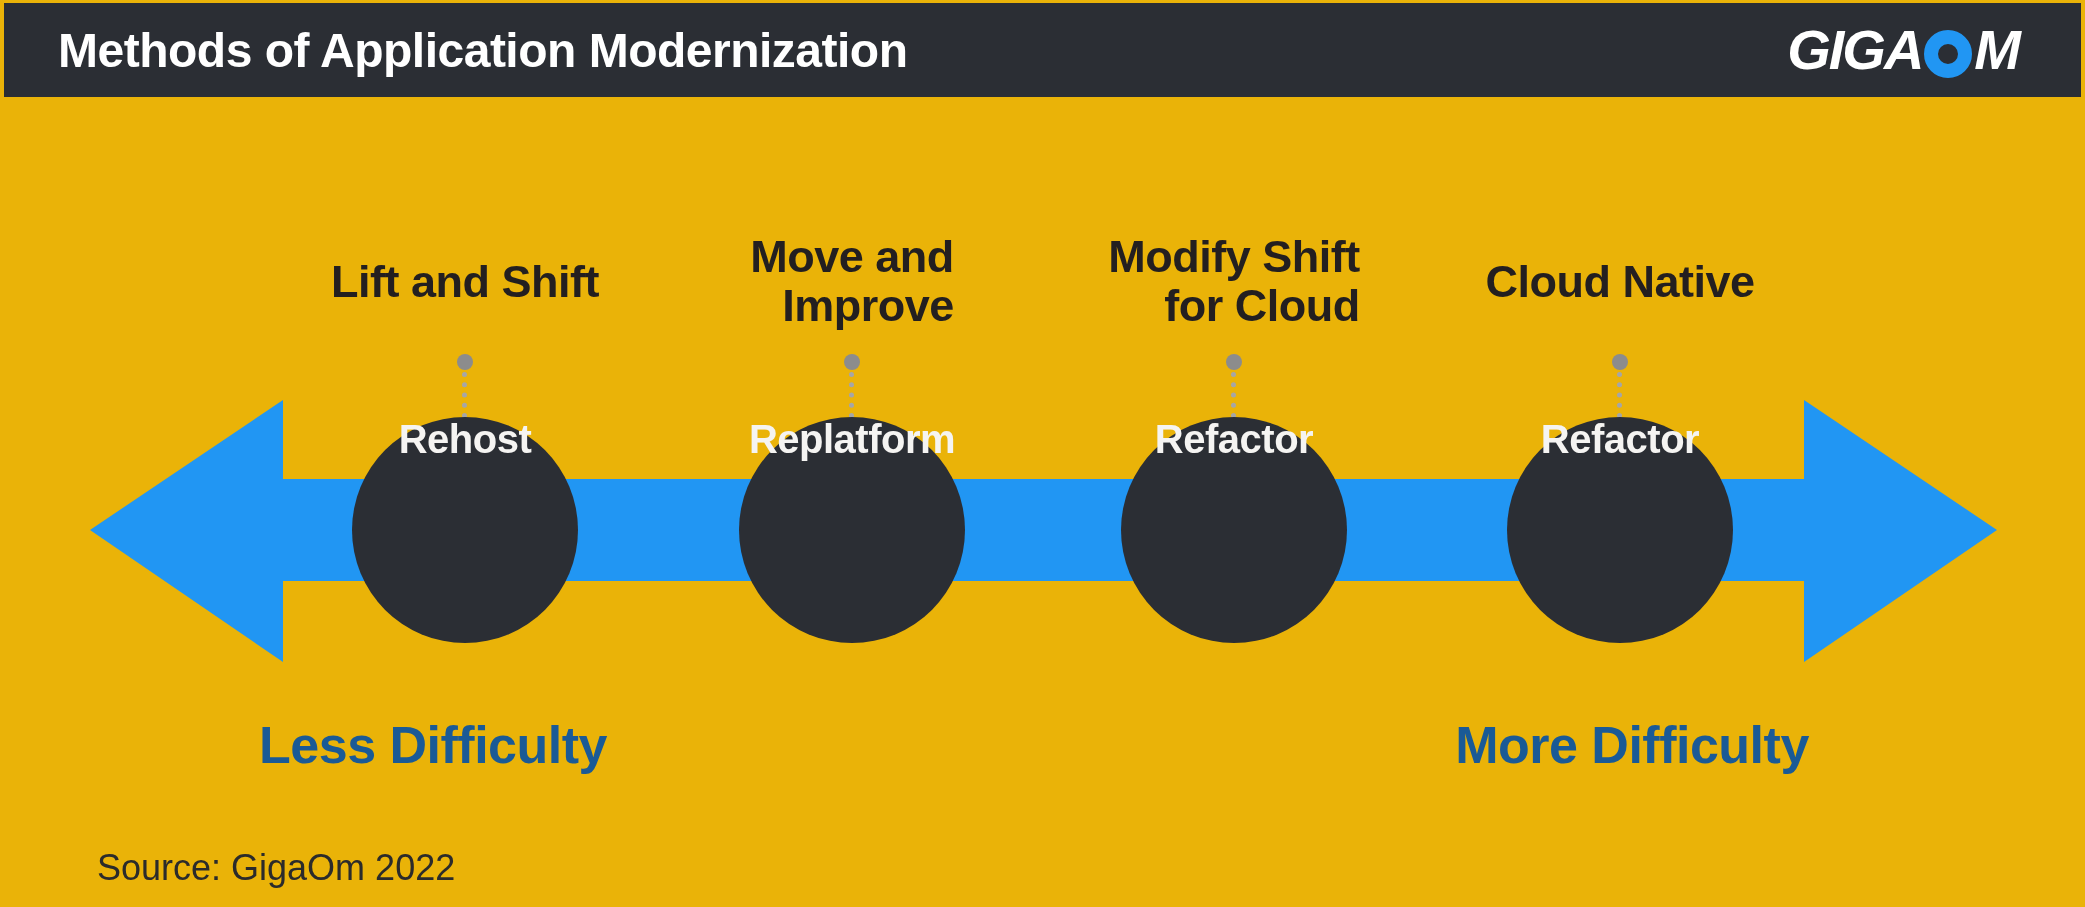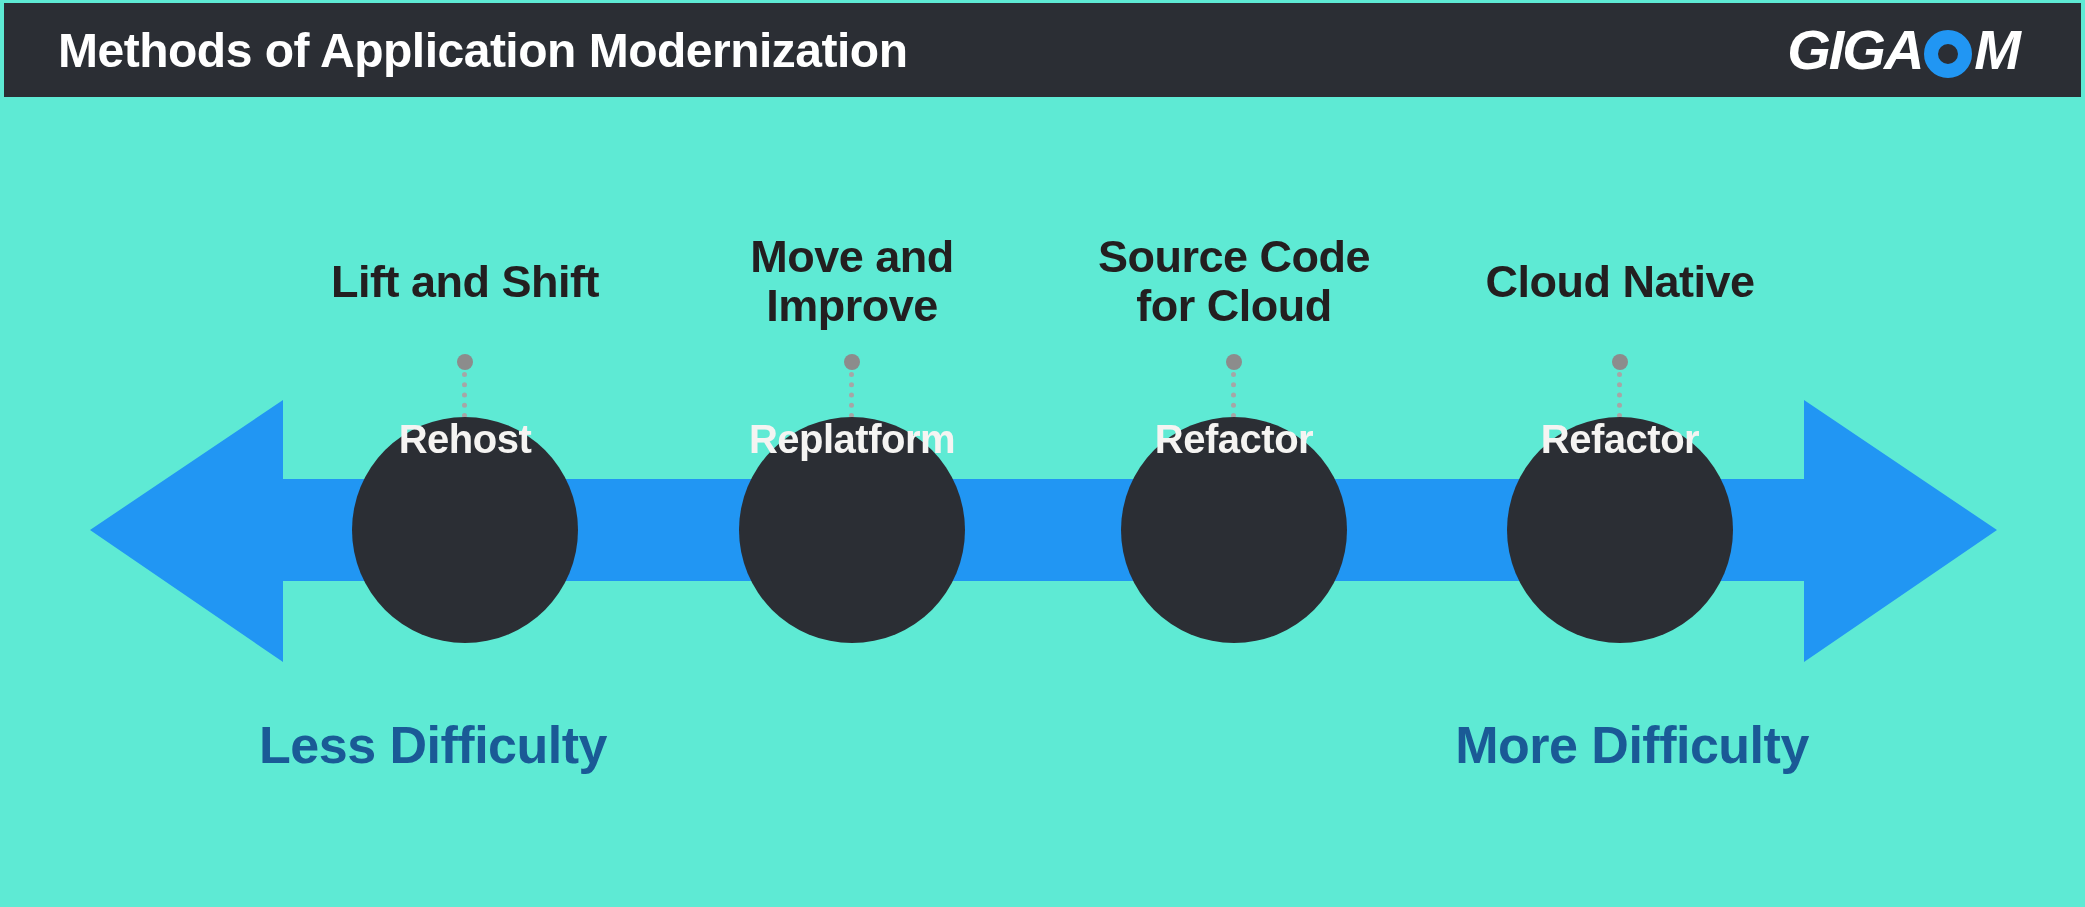--- a/index.html
+++ b/index.html
@@ -3,21 +3,21 @@
 <meta charset="utf-8">
 <style>
   :root{
     --header_bg:#2B2E34; --node_bg:#2B2E34; --arrow_blue:#2196F3;
     --difficulty_text:#1A5A96; --connector_gray:#8C8C8C; --connector_line:#A6A6A6;
     --label_text:#231F20; --node_text:#F5F4F2; --title_text:#FFFFFF; --source_text:#2B2B2B;
   }
   *{margin:0;padding:0;box-sizing:border-box;}
   html,body{background:#fff;}
   body{font-family:"Liberation Sans",sans-serif;}
-  .page{position:relative;width:2085px;height:907px;background:#5eead4;overflow:hidden;}
+  .page{position:relative;width:2085px;height:907px;background:#eab308;overflow:hidden;}
 
   
   .header{
     position:absolute;left:4px;top:3px;width:2077px;height:94px;
     background:var(--header_bg);display:flex;align-items:center;
     padding-left:54px;padding-right:62px;
   }
   .title{
     color:var(--title_text);font-size:48px;font-weight:bold;letter-spacing:-0.5px;
     white-space:nowrap;
@@ -28,21 +28,21 @@
     display:inline-block;width:48px;height:48px;border-radius:50%;
     border:14px solid var(--arrow_blue);margin:0 2px;background:transparent;
   }
 
   
   .arrow-svg{position:absolute;left:0;top:0;z-index:1;}
 
   
   .method-label{
     position:absolute;top:200px;height:162px;width:400px;z-index:2;
-    display:flex;align-items:center;justify-content:center;text-align:center;
+    display:flex;align-items:center;justify-content:center;text-align:right;
     color:var(--label_text);font-size:45px;font-weight:600;line-height:49px;
     letter-spacing:-0.5px;white-space:pre-line;
   }
   .dot{
     position:absolute;top:354px;width:16px;height:16px;border-radius:50%;
     background:var(--connector_gray);z-index:2;
   }
   .conn{
     position:absolute;top:372px;height:46px;width:0;
     border-left:5px dotted var(--connector_line);z-index:2;
@@ -101,32 +101,33 @@
   </div>
 
   <div class="method-label lbl1">Move and
 Improve</div>
   <div class="dot d1"></div>
   <div class="conn c1"></div>
   <div class="node n1">
     <span>Replatform</span>
   </div>
 
-  <div class="method-label lbl2">Source Code
+  <div class="method-label lbl2">Modify Shift
 for Cloud</div>
   <div class="dot d2"></div>
   <div class="conn c2"></div>
   <div class="node n2">
     <span>Refactor</span>
   </div>
 
   <div class="method-label lbl3">Cloud Native</div>
   <div class="dot d3"></div>
   <div class="conn c3"></div>
   <div class="node n3">
     <span>Refactor</span>
   </div>
 
   <div class="difficulty diff-left">Less Difficulty</div>
   <div class="difficulty diff-right">More Difficulty</div>
 
+  <div class="source">Source: GigaOm 2022</div>
 
 </div>
 
 </body></html>

